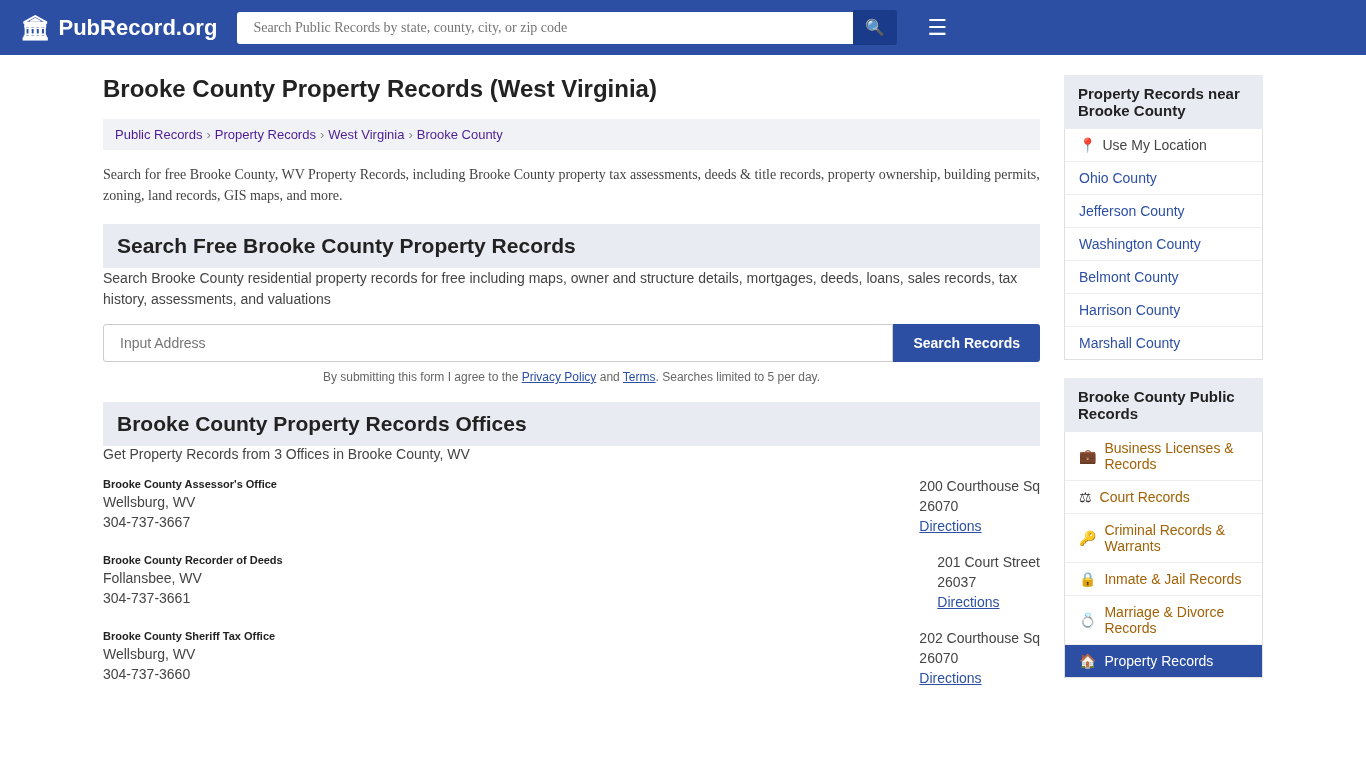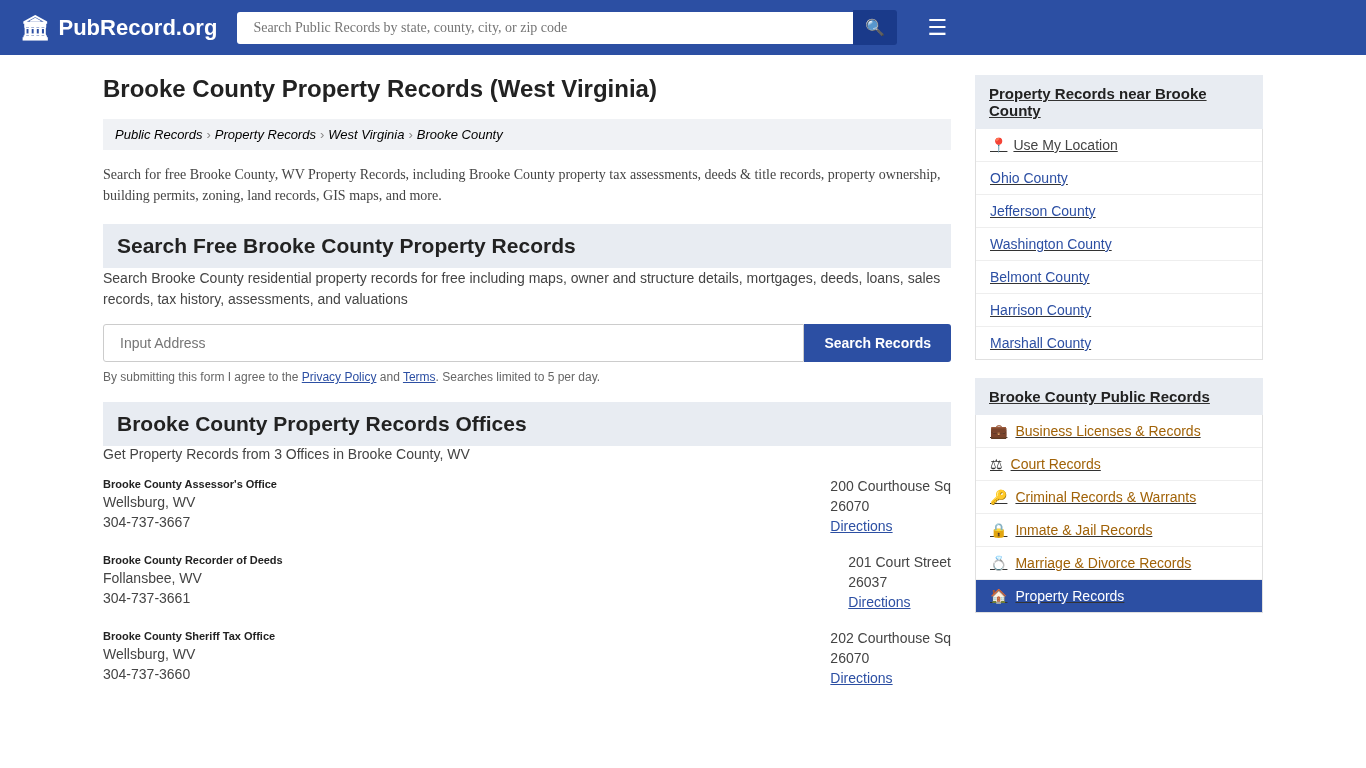--- a/index.html
+++ b/index.html
@@ -64,23 +64,22 @@
       max-width: 1200px;
       margin: 0 auto;
       padding: 20px 20px;
       display: flex;
       gap: 24px;
     }
     .main-content {
       flex: 1;
     }
     .sidebar {
-      width: 288px;
+      width: 199px;
       flex-shrink: 0;
-      text-decoration: underline;
     }
 
     
     .page-title {
       font-size: 24px;
       font-weight: bold;
       color: #222;
       margin-bottom: 16px;
     }
 
@@ -90,23 +89,22 @@
       padding: 8px 12px;
       font-size: 13px;
       color: #555;
       margin-bottom: 14px;
       display: flex;
       align-items: center;
       gap: 4px;
       flex-wrap: wrap;
     }
     .breadcrumb a {
-      color: #000000;
+      color: #4c1d95;
       text-decoration: none;
-      font-style: italic;
     }
     .breadcrumb-sep { color: #888; }
 
     
     .description {
       font-size: 14px;
       color: #444;
       margin-bottom: 18px;
       line-height: 1.5;
       font-family: Liberation Serif, serif;
@@ -148,21 +146,21 @@
       padding: 10px 20px;
       font-size: 14px;
       font-weight: bold;
       cursor: pointer;
       border-radius: 0 3px 3px 0;
       white-space: nowrap;
     }
     .form-disclaimer {
       font-size: 12px;
       color: #666;
-      text-align: left;
+      text-align: center;
       margin-bottom: 18px;
     }
     .form-disclaimer a {
       color: #2c4fa3;
       text-decoration: underline;
     }
 
     
     .offices-description {
       font-size: 14px;

